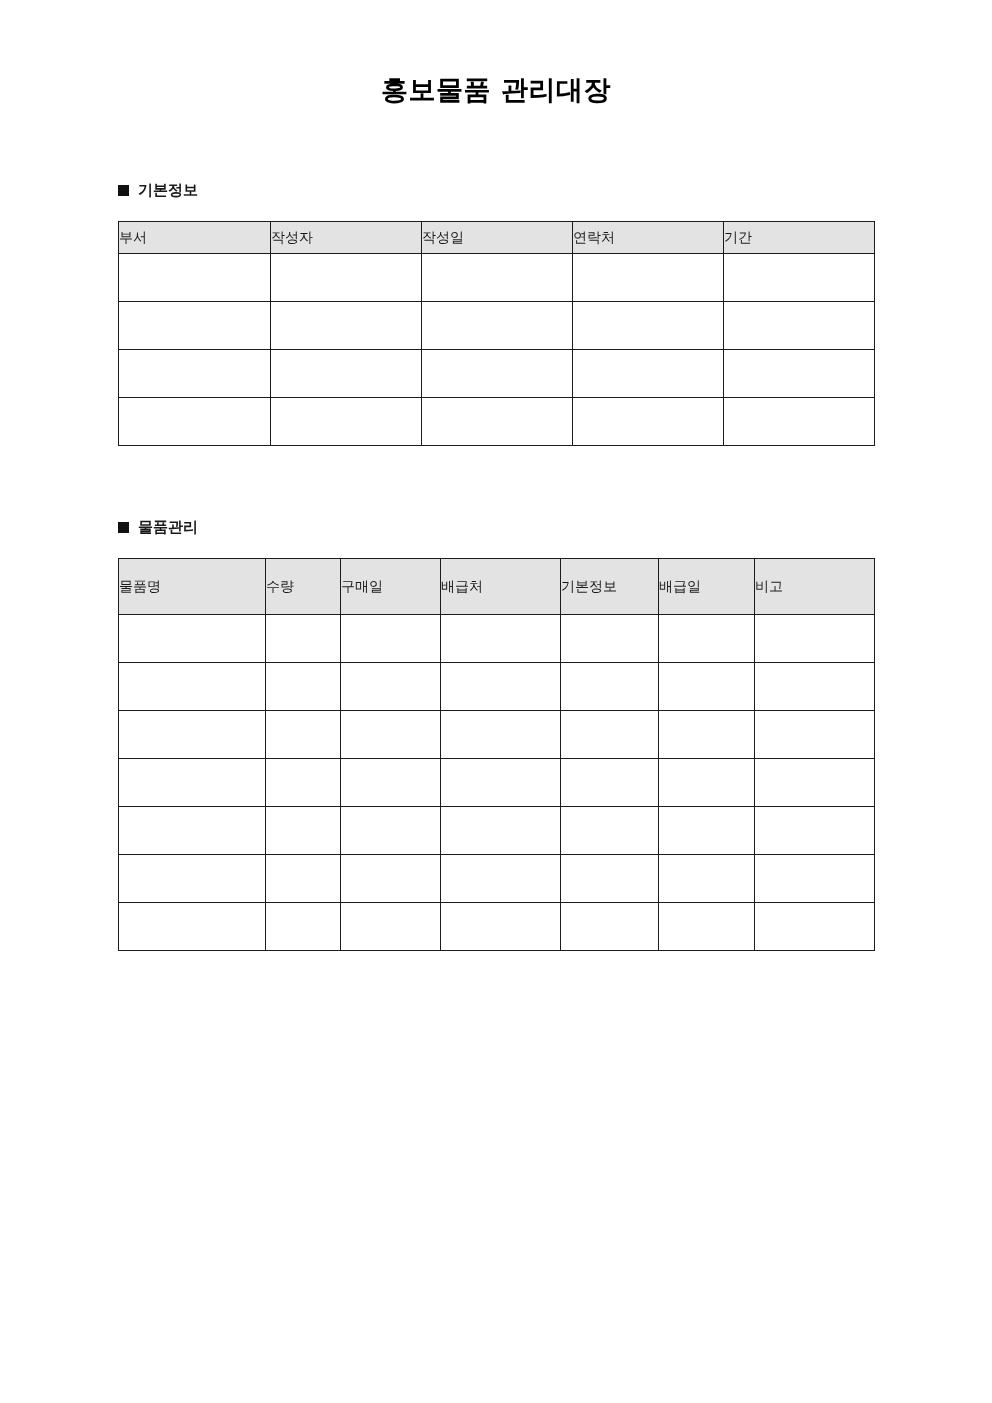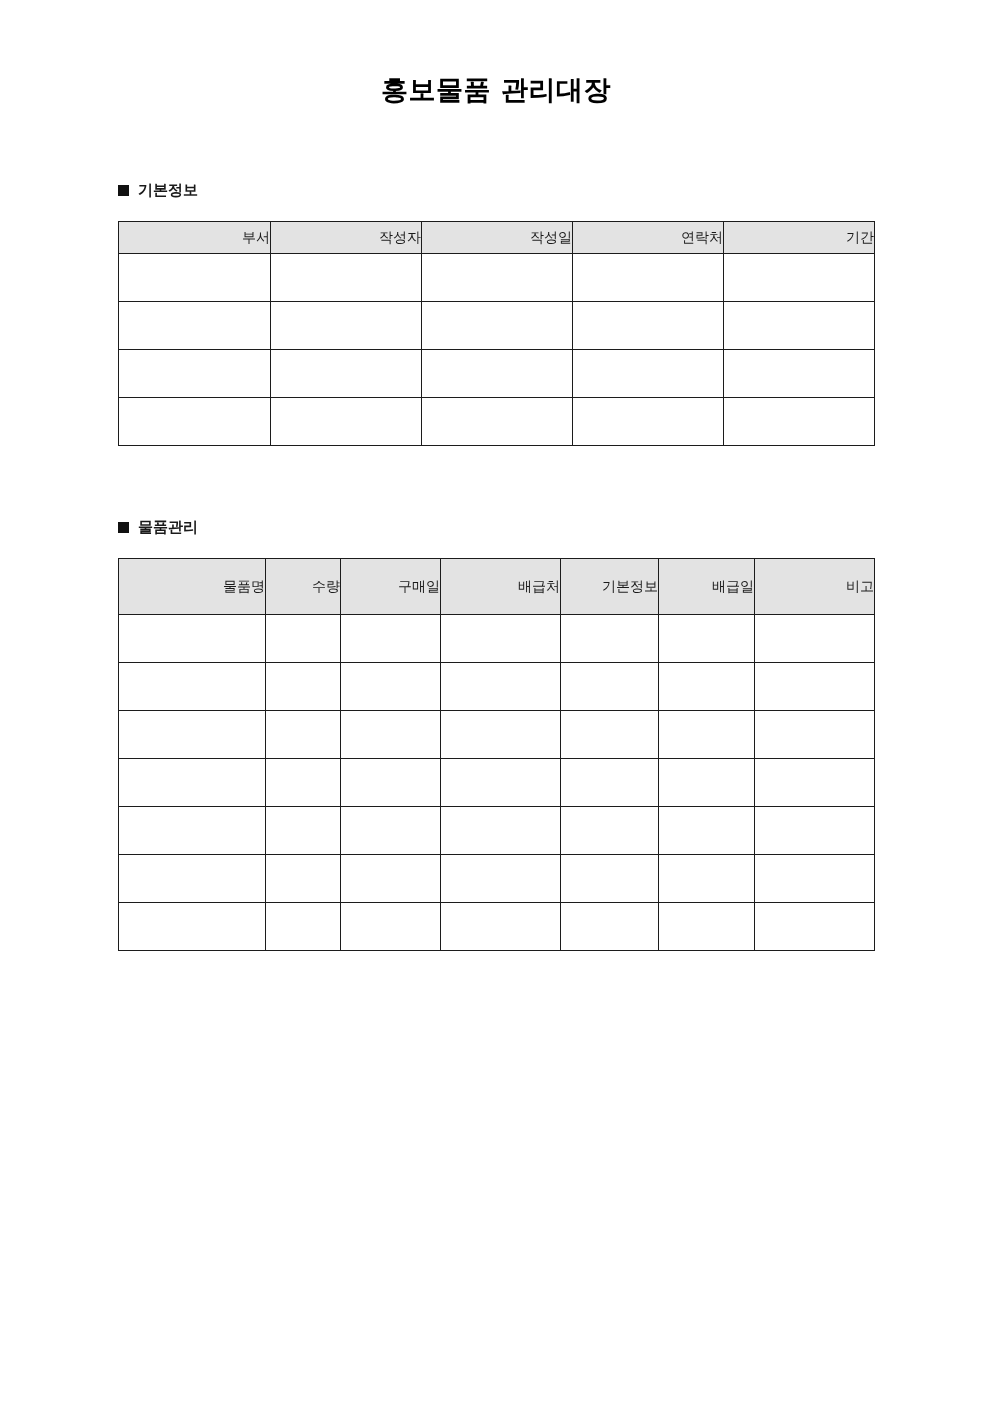--- a/index.html
+++ b/index.html
@@ -65,23 +65,22 @@
   table.form-table td {
     border: 1px solid #1c1c1c;
     padding: 0;
     margin: 0;
   }
   table.form-table th {
     background: #e3e3e3;
     font-size: 14px;
     font-weight: normal;
     color: #1a1a1a;
-    text-align: right;
+    text-align: left;
     vertical-align: middle;
-    padding-left: 21px;
   }
   table.form-table td {
     background: #ffffff;
   }
 
   
   #basic-info-table { margin-top: 22px; }
   #basic-info-table th { height: 31px; }
   #basic-info-table td { height: 47px; }
   #basic-info-table col.c0 { width: 152px; }

